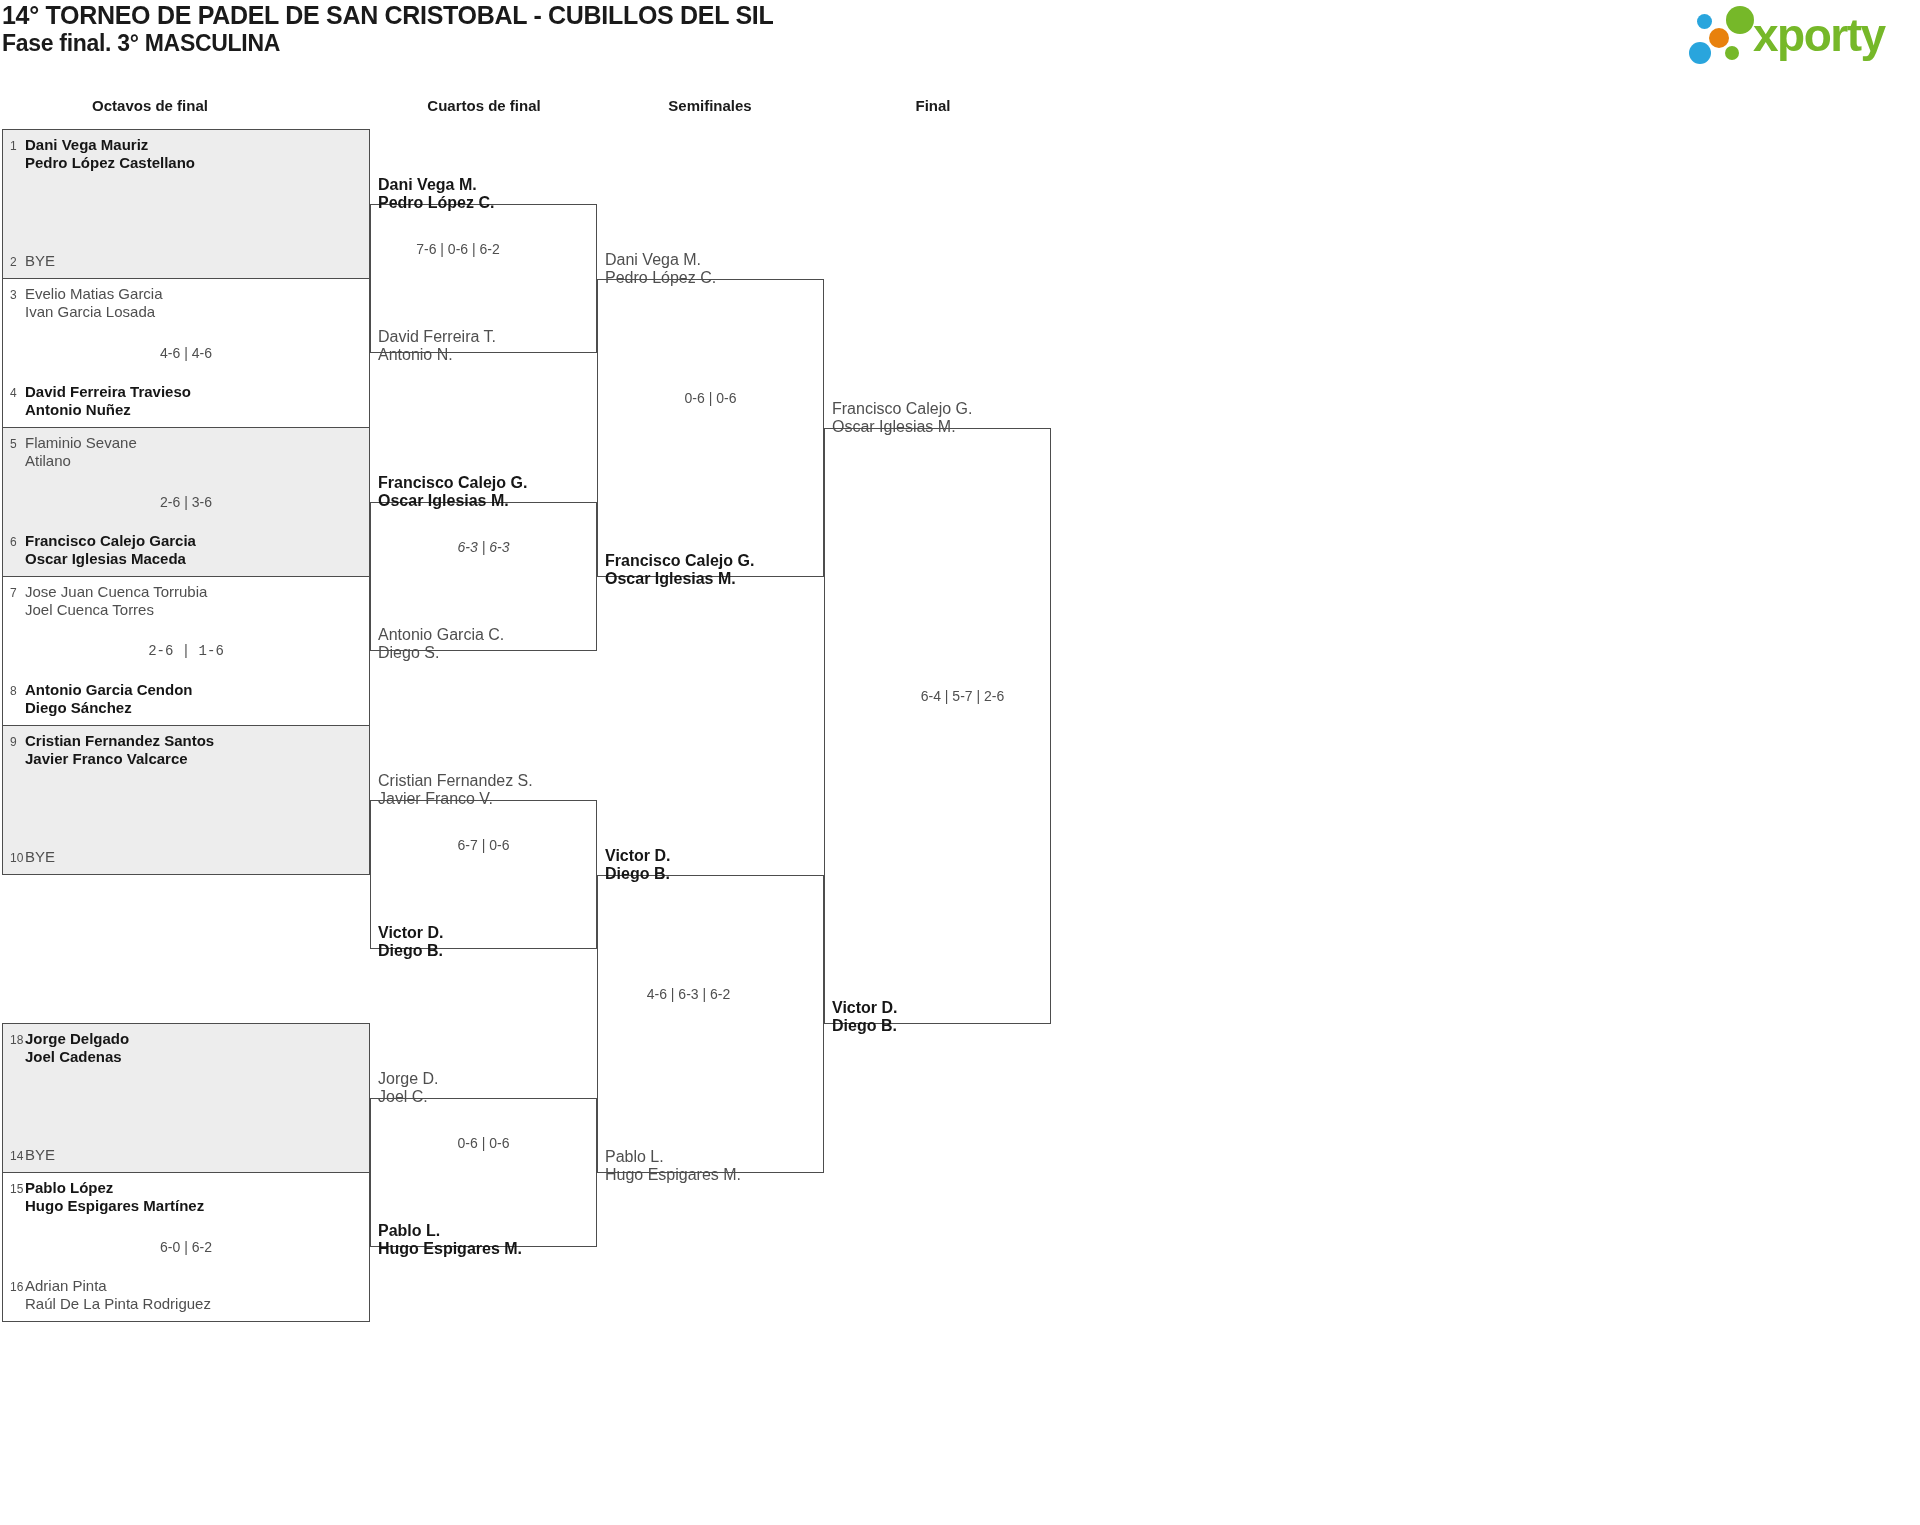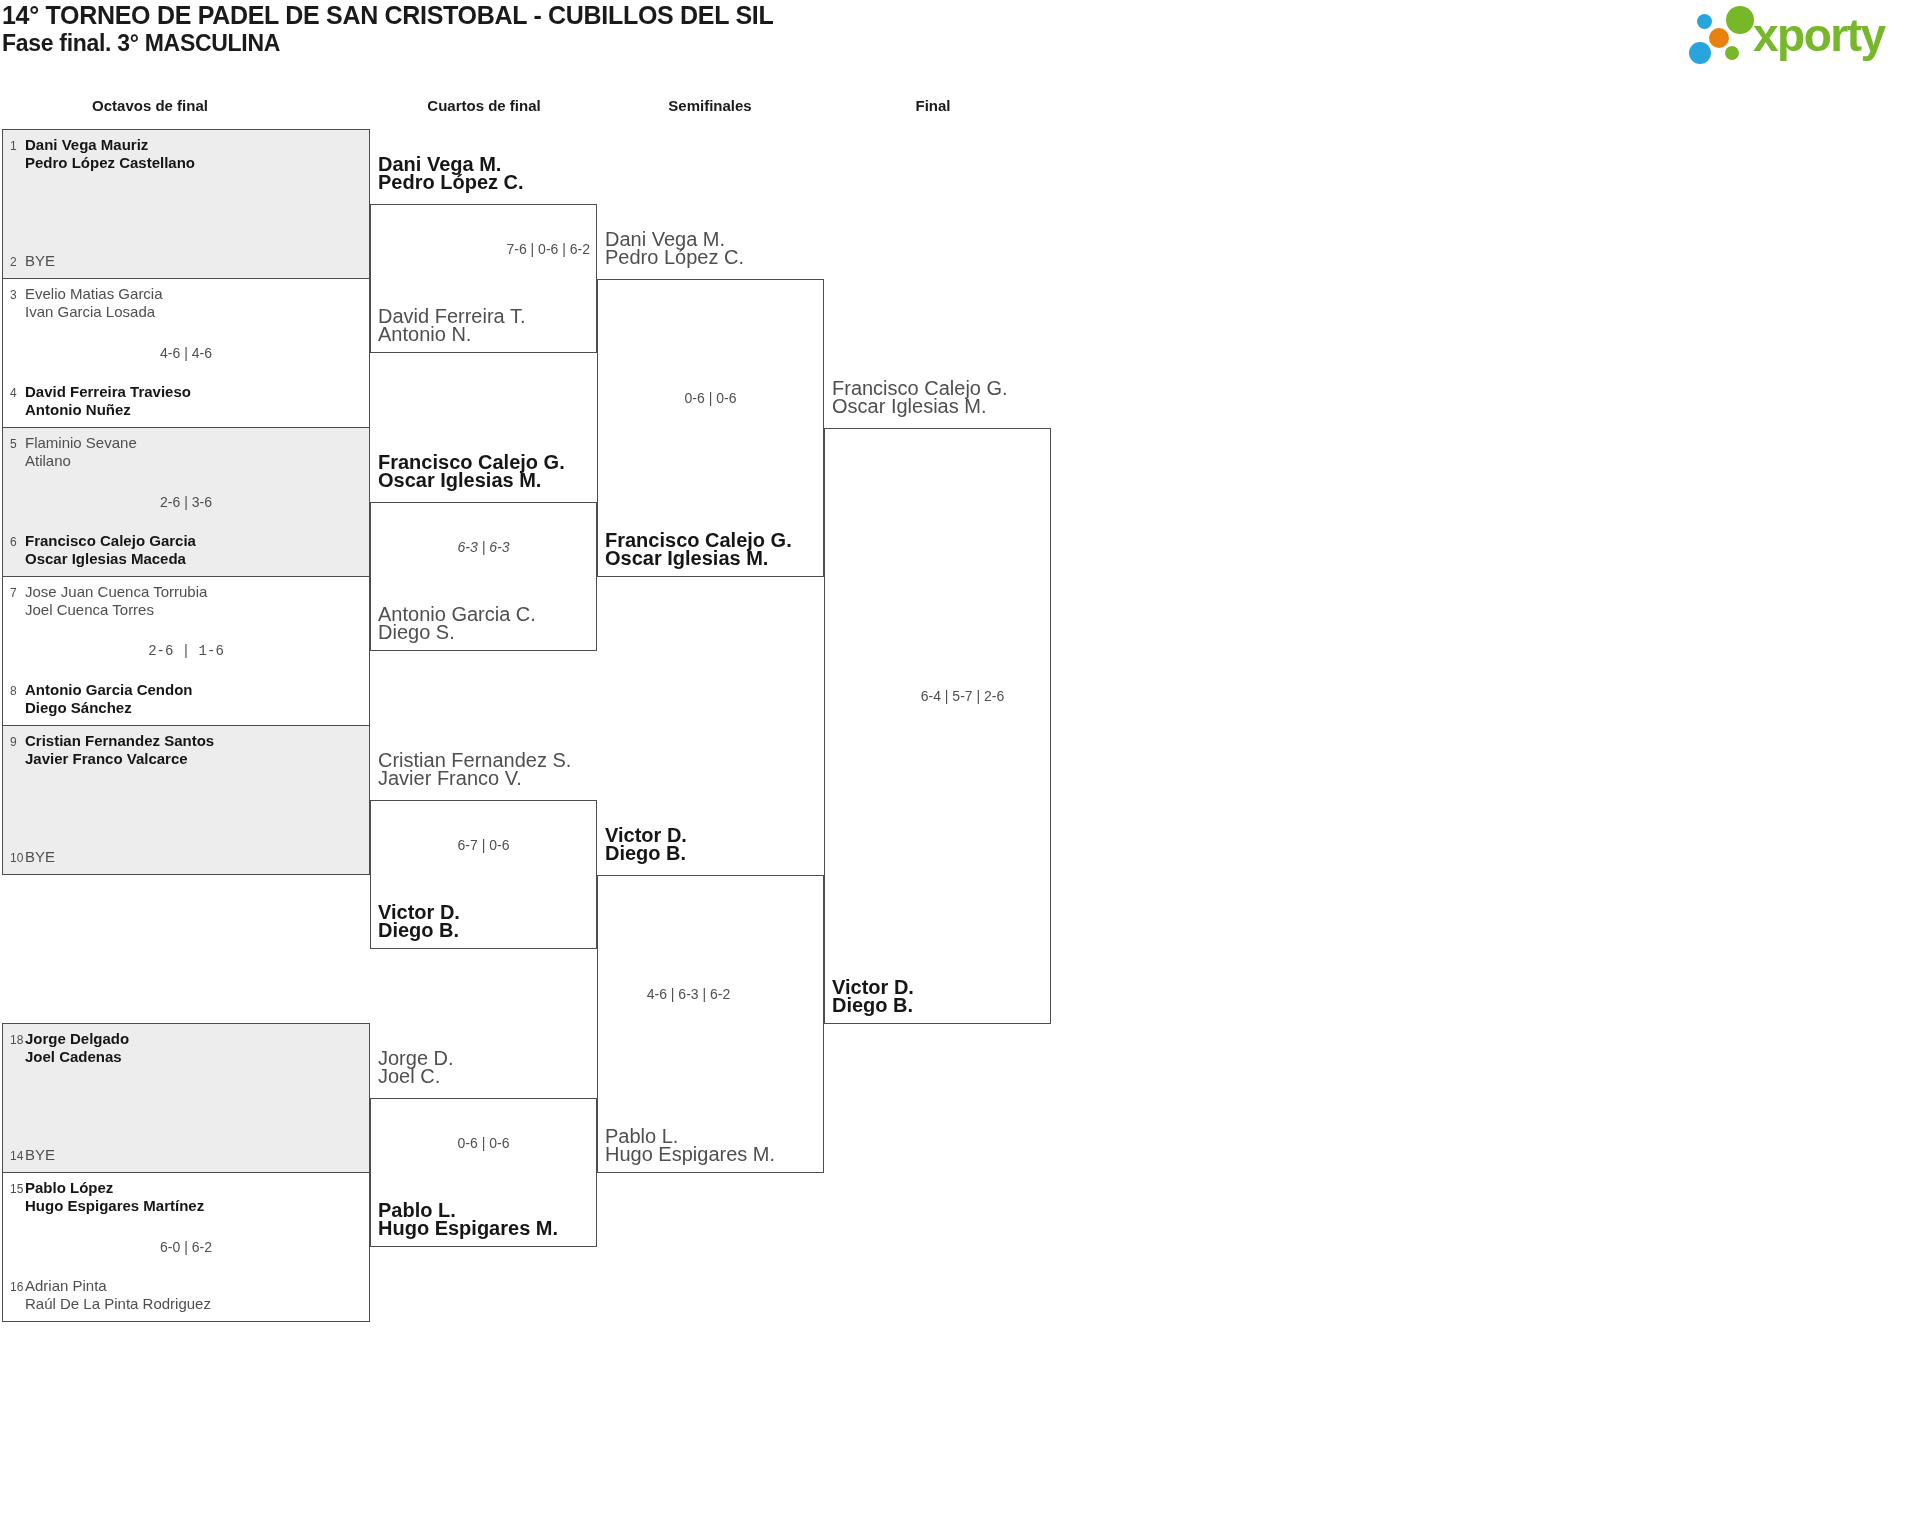--- a/index.html
+++ b/index.html
@@ -24,21 +24,21 @@
   .box.clear { background:transparent; }
   .trow { position:absolute; left:0; right:1px; }
   .seed { position:absolute; left:7px; top:3px; font-size:12px; color:#4f4f4f; }
   .names { margin-left:22px; font-size:15px; line-height:18px; color:#4f4f4f; }
   .trow.winner .names { font-weight:bold; color:#161616; }
   .score {
     position:absolute; left:0; width:100%; text-align:center;
     font-size:14px; line-height:17px; color:#4f4f4f; white-space:nowrap;
   }
   .rscore { position:absolute; text-align:center; font-size:14px; line-height:17px; color:#4f4f4f; white-space:nowrap; }
-  .lbl { position:absolute; font-size:20px; line-height:18px; color:#4f4f4f; white-space:nowrap; }
+  .lbl { position:absolute; font-size:16px; line-height:18px; color:#4f4f4f; white-space:nowrap;margin-top:21px; }
   .lbl.winner { font-weight:bold; color:#161616; }
   .logo { position:absolute; left:1689px; top:6px; width:225px; height:64px; cursor:pointer; }
   .dot { position:absolute; border-radius:50%; }
   .wordmark {
     position:absolute; left:64px; top:0px; font-size:46px; line-height:58px;
     font-weight:bold; letter-spacing:-1.5px;
   }
 </style>
 </head>
 <body>
@@ -174,21 +174,21 @@
     </div>
     <div class="box clear" style="left: 370px; top: 204px; width: 227px; height: 149px;"></div>
     <div class="lbl winner" style="left: 378px; top: 155px;">
       <div>Dani Vega M.</div>
       <div>Pedro López C.</div>
     </div>
     <div class="lbl" style="left: 378px; top: 307px;">
       <div>David Ferreira T.</div>
       <div>Antonio N.</div>
     </div>
-    <div class="rscore" style="left: 370px; width: 220px; top: 240.5px; text-align: right;">7-6 | 0-6 | 6-2</div>
+    <div class="rscore" style="left: 348px; width: 220px; top: 240.5px;">7-6 | 0-6 | 6-2</div>
     <div class="box clear" style="left: 370px; top: 502px; width: 227px; height: 149px;"></div>
     <div class="lbl winner" style="left: 378px; top: 453px;">
       <div>Francisco Calejo G.</div>
       <div>Oscar Iglesias M.</div>
     </div>
     <div class="lbl" style="left: 378px; top: 605px;">
       <div>Antonio Garcia C.</div>
       <div>Diego S.</div>
     </div>
     <div class="rscore" style="left: 370px; width: 227px; top: 538.5px; font-style: italic;">6-3 | 6-3</div>

